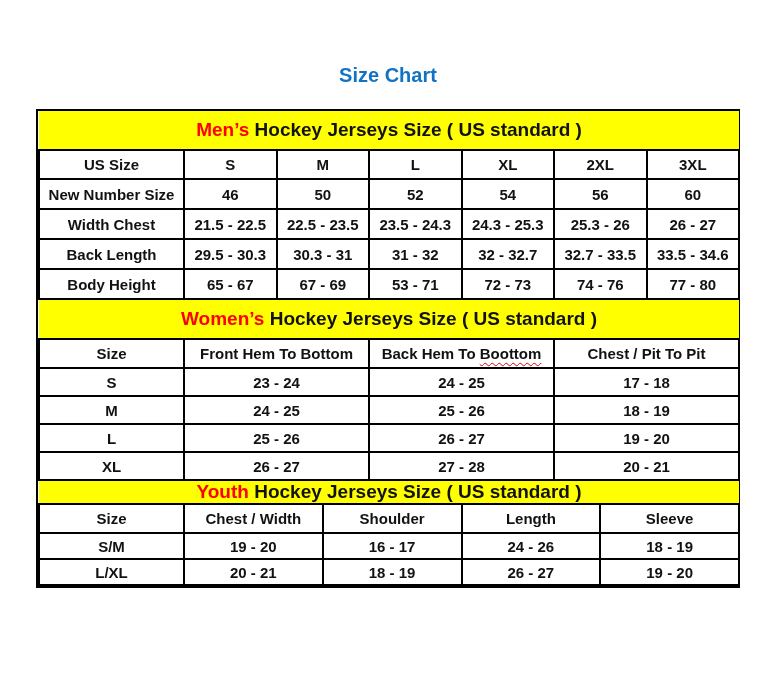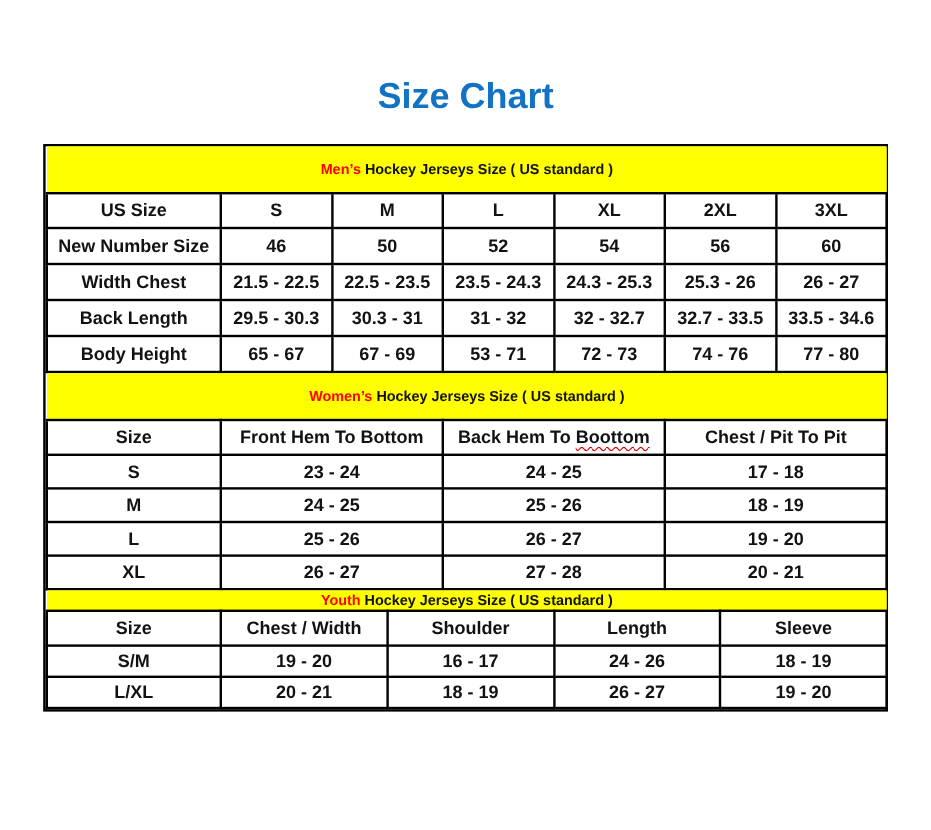--- a/index.html
+++ b/index.html
@@ -4,33 +4,33 @@
 <style>
   * { margin: 0; padding: 0; box-sizing: border-box; }
   html, body { background: #ffffff; }
   body {
     width: 776px; height: 692px; overflow: hidden;
     font-family: "Liberation Sans", sans-serif;
     font-weight: bold; color: #121212;
   }
   .title {
     margin-top: 64px; text-align: center;
-    font-size: 30px; font-weight: bold; color: #1273c4;
+    font-size: 20px; font-weight: bold; color: #1273c4;
   }
   .chart-wrap {
     width: 704px; margin: 22px auto 0;
     border: 2px solid #000;
   }
   table { width: 100%; border-collapse: collapse; table-layout: fixed; }
   td {
     border: 2px solid #000; text-align: center; vertical-align: middle;
     font-size: 15px; font-weight: bold; padding: 0 2px; overflow: hidden;
   }
   tr.banner td {
-    background: #ffff00; height: 39px; font-size: 12px;
+    background: #ffff00; height: 39px; font-size: 19px;
     border-left: 0; border-right: 0; border-top: 0;
   }
   table.sec td.first-col-cell, td { white-space: nowrap; }
   tr.head td { height: 29px; }
   tr.data td { height: 28px; }
   table.mens tr.data td { height: 30px; }
   table.youth tr.banner td { height: 17px; }
   table.youth tr.data td { height: 26px; }
   .red { color: #ff0000; }
   .wavy {

